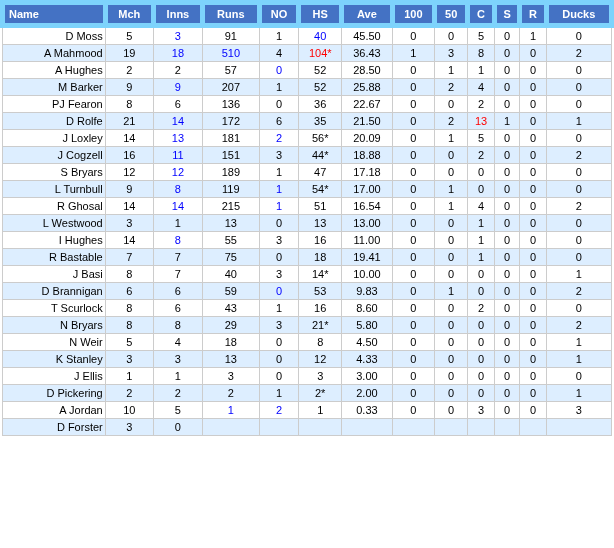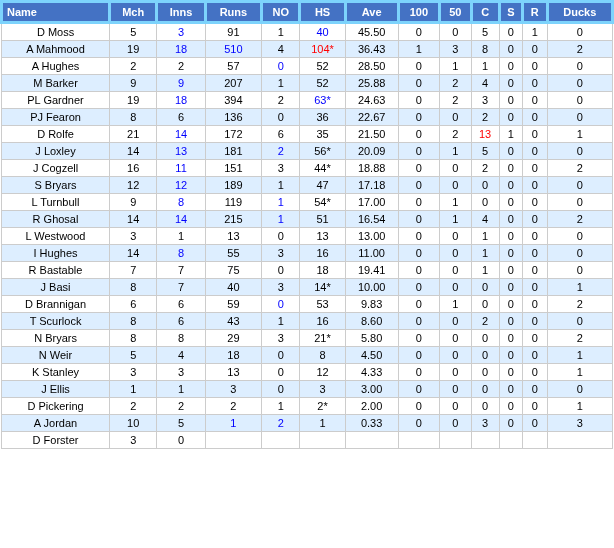--- a/index.html
+++ b/index.html
@@ -13,41 +13,41 @@
       width: 614px;
       border-collapse: collapse;
     }
     thead tr {
       background: #4472C4;
       color: #fff;
     }
     thead th {
       padding: 3px 2px;
       text-align: center;
-      border: 3px solid #7dd3fc;
+      border: 5px solid #7dd3fc;
       font-weight: bold;
     }
     thead th:first-child {
       text-align: left;
       padding-left: 4px;
     }
     tbody tr:nth-child(odd) {
       background: #fff;
     }
     tbody tr:nth-child(even) {
       background: #DDEEFF;
     }
     tbody td {
       padding: 2px 2px;
       text-align: center;
       border: 1px solid #ccc;
       color: #000;
     }
     tbody td:first-child {
-      text-align: center;
+      text-align: right;
     }
   </style>
 </head>
 <body>
 
 <table>
   <thead>
     <tr>
         <th>Name</th>
         <th>Mch</th>
@@ -119,35 +119,20 @@
         <td>52</td>
         <td>25.88</td>
         <td>0</td>
         <td>2</td>
         <td>4</td>
         <td>0</td>
         <td>0</td>
         <td>0</td>
       </tr>
       <tr>
-        <td>PL Gardner</td>
-        <td>19</td>
-        <td style="color: rgb(0, 0, 255);">18</td>
-        <td>394</td>
-        <td>2</td>
-        <td style="color: rgb(0, 0, 255);">63*</td>
-        <td>24.63</td>
-        <td>0</td>
-        <td>2</td>
-        <td>3</td>
-        <td>0</td>
-        <td>0</td>
-        <td>0</td>
-      </tr>
-      <tr>
         <td>PJ Fearon</td>
         <td>8</td>
         <td>6</td>
         <td>136</td>
         <td>0</td>
         <td>36</td>
         <td>22.67</td>
         <td>0</td>
         <td>0</td>
         <td>2</td>

